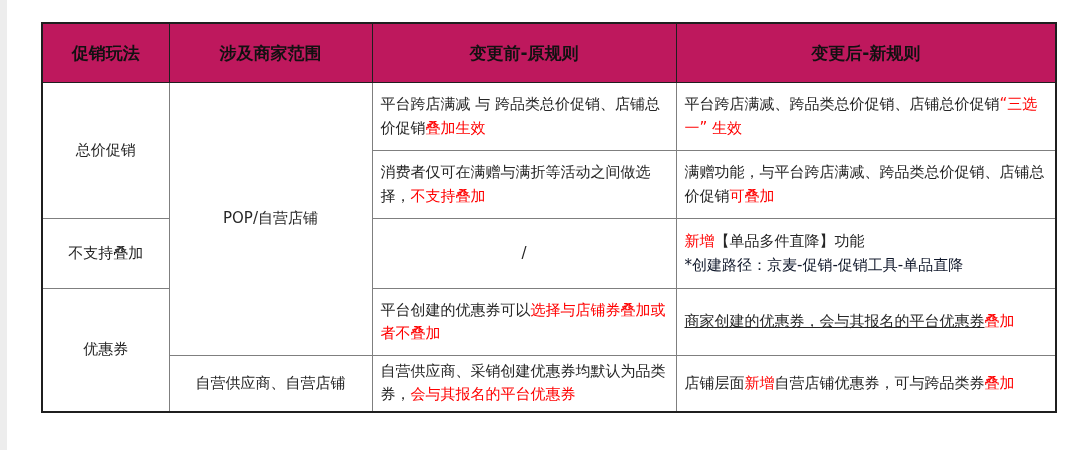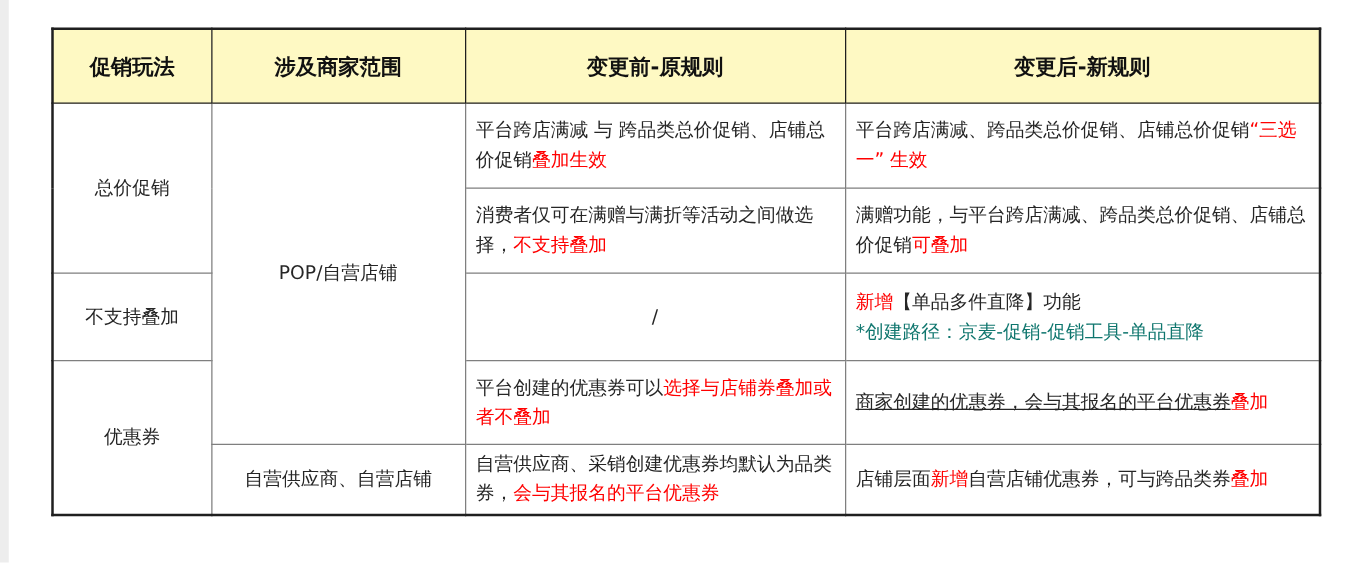--- a/index.html
+++ b/index.html
@@ -11,21 +11,21 @@
     position:absolute;left:0;top:0;width:7px;height:450px;background:#ededed;
   }
   .table-wrap{
     position:absolute;left:41px;top:22px;
   }
   table.rules{
     border-collapse:collapse;table-layout:fixed;width:1014px;
     border:2px solid #1f1f1f;
   }
   table.rules th{
-    background:#fef9c3;border:1px solid #1f1f1f;
+    background:#be185d;border:1px solid #1f1f1f;
     font-size:17px;font-weight:bold;color:#111111;text-align:center;
     height:58px;padding:0 4px;
   }
   table.rules td{
     border:1px solid #7f7f7f;
     font-size:15px;color:#262626;line-height:1.55;
     padding:4px 8px;vertical-align:middle;word-break:break-all;
     background:#ffffff;
   }
   td.label-cell{text-align:center;padding:0 4px;word-break:keep-all;}
@@ -65,21 +65,21 @@
           <td><span style="color: rgb(38, 38, 38);">平台跨店满减 与 跨品类总价促销、店铺总价促销</span><span style="color: rgb(255, 0, 0);">叠加生效</span></td>
           <td><span style="color: rgb(38, 38, 38);">平台跨店满减、跨品类总价促销、店铺总价促销</span><span style="color: rgb(255, 0, 0);">“三选一” 生效</span></td>
         </tr>
         <tr>
           <td><span style="color: rgb(38, 38, 38);">消费者仅可在满赠与满折等活动之间做选择，</span><span style="color: rgb(255, 0, 0);">不支持叠加</span></td>
           <td><span style="color: rgb(38, 38, 38);">满赠功能，与平台跨店满减、跨品类总价促销、店铺总价促销</span><span style="color: rgb(255, 0, 0);">可叠加</span></td>
         </tr>
         <tr>
           <td class="label-cell">不支持叠加</td>
           <td class="slash-cell">/</td>
-          <td><span style="color: rgb(255, 0, 0);">新增</span><span style="color: rgb(38, 38, 38);">【单品多件直降】功能</span><br><span style="color: #0f766e;">*创建路径：京麦-促销-促销工具-单品直降</span></td>
+          <td><span style="color: rgb(255, 0, 0);">新增</span><span style="color: rgb(38, 38, 38);">【单品多件直降】功能</span><br><span style="color: #0f172a;">*创建路径：京麦-促销-促销工具-单品直降</span></td>
         </tr>
         <tr>
           <td rowspan="2" class="label-cell">优惠券</td>
           <td><span style="color: rgb(38, 38, 38); text-align: right;">平台创建的优惠券可以</span><span style="color: rgb(255, 0, 0);">选择与店铺券叠加或者不叠加</span></td>
           <td><span style="color: rgb(38, 38, 38); text-decoration: underline;">商家创建的优惠券，会与其报名的平台优惠券</span><span style="color: rgb(255, 0, 0);">叠加</span></td>
         </tr>
         <tr>
           <td class="label-cell">自营供应商、自营店铺</td>
           <td><span style="color: rgb(38, 38, 38);">自营供应商、采销创建优惠券均默认为品类券，</span><span style="color: rgb(255, 0, 0);">会与其报名的平台优惠券</span></td>
           <td><span style="color: rgb(38, 38, 38);">店铺层面</span><span style="color: rgb(255, 0, 0);">新增</span><span style="color: rgb(38, 38, 38);">自营店铺优惠券，可与跨品类券</span><span style="color: rgb(255, 0, 0);">叠加</span></td>

